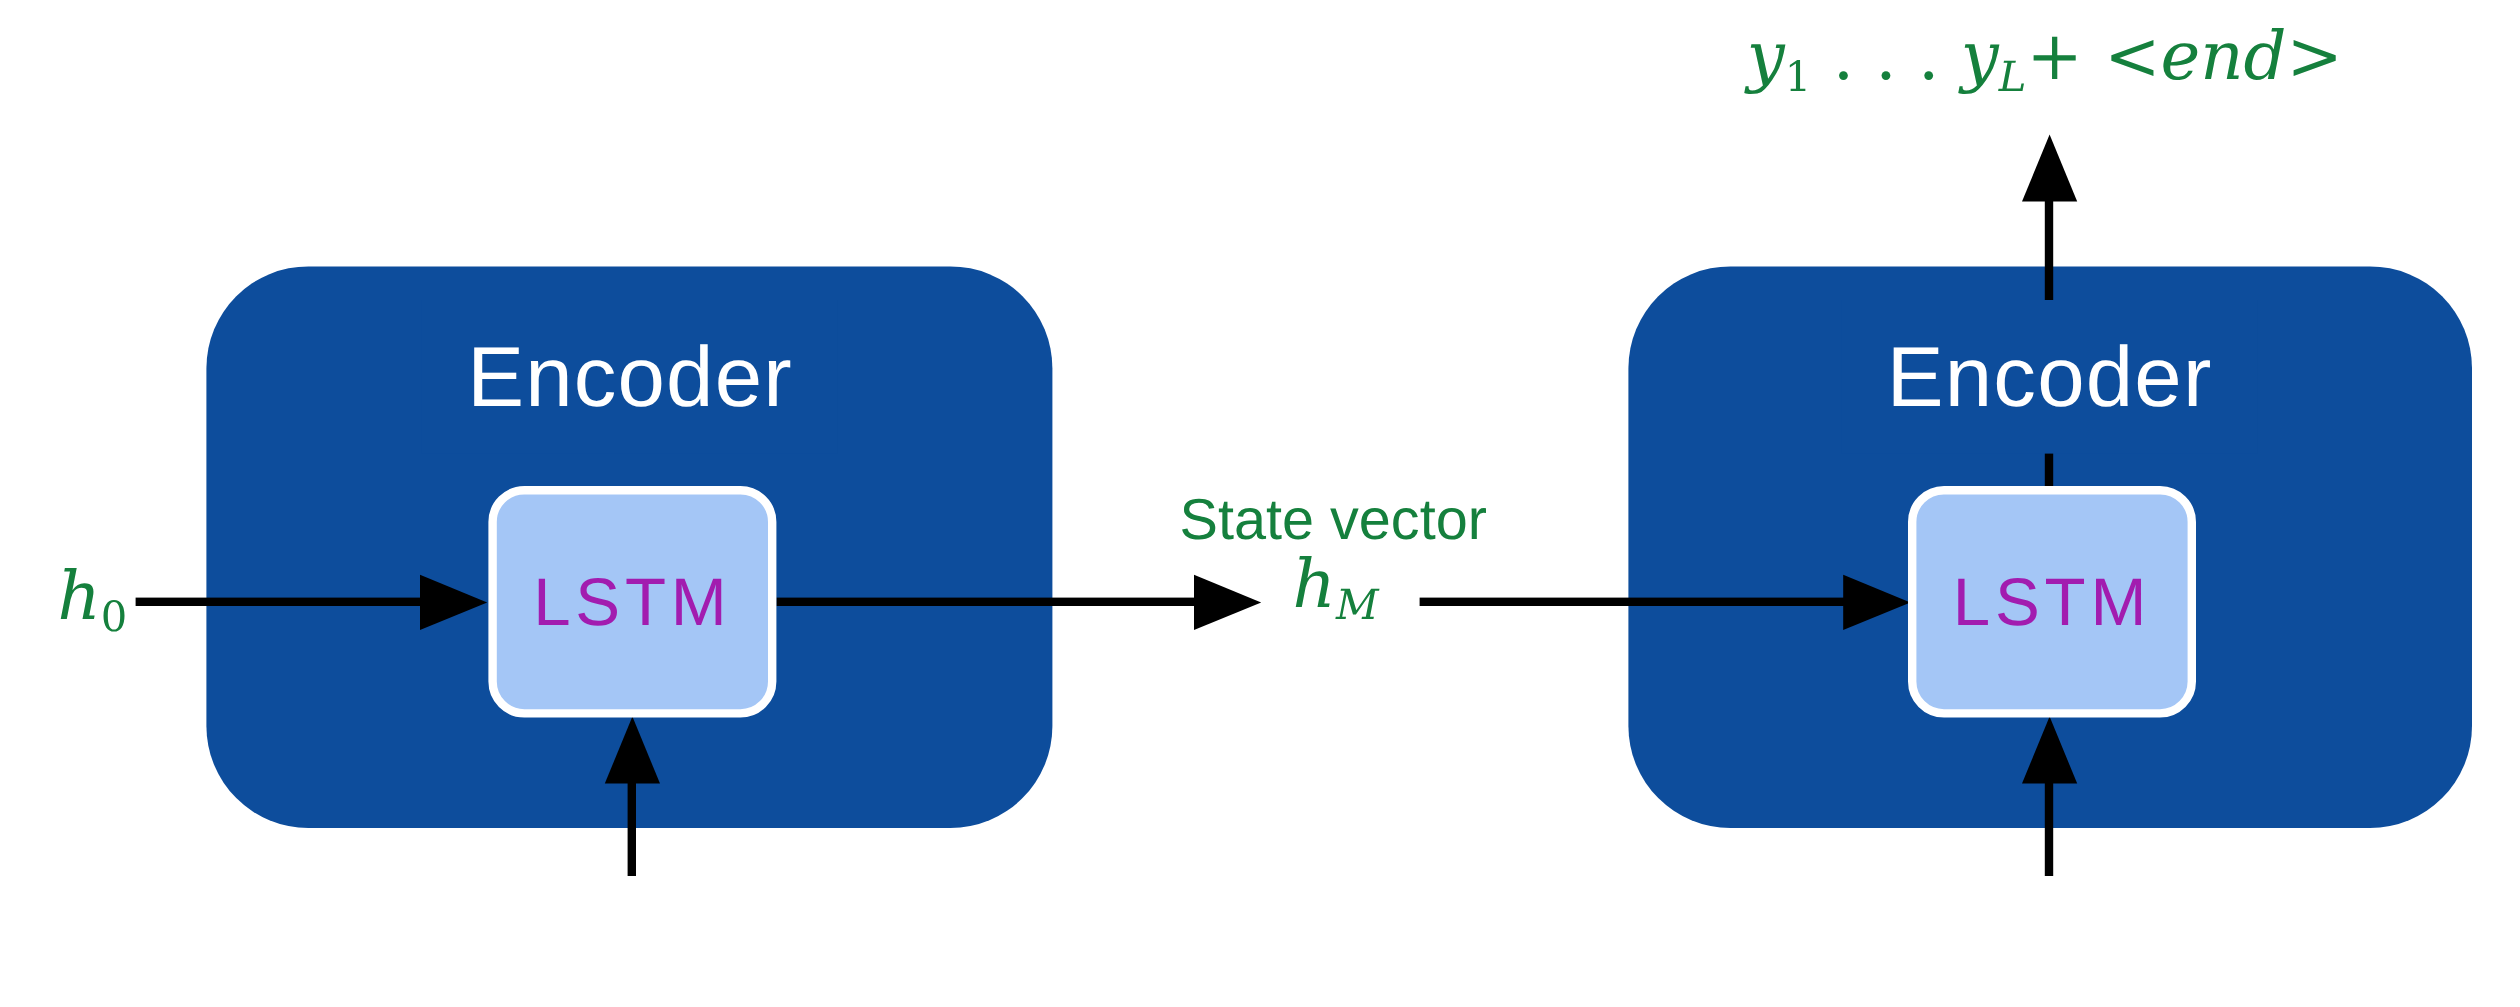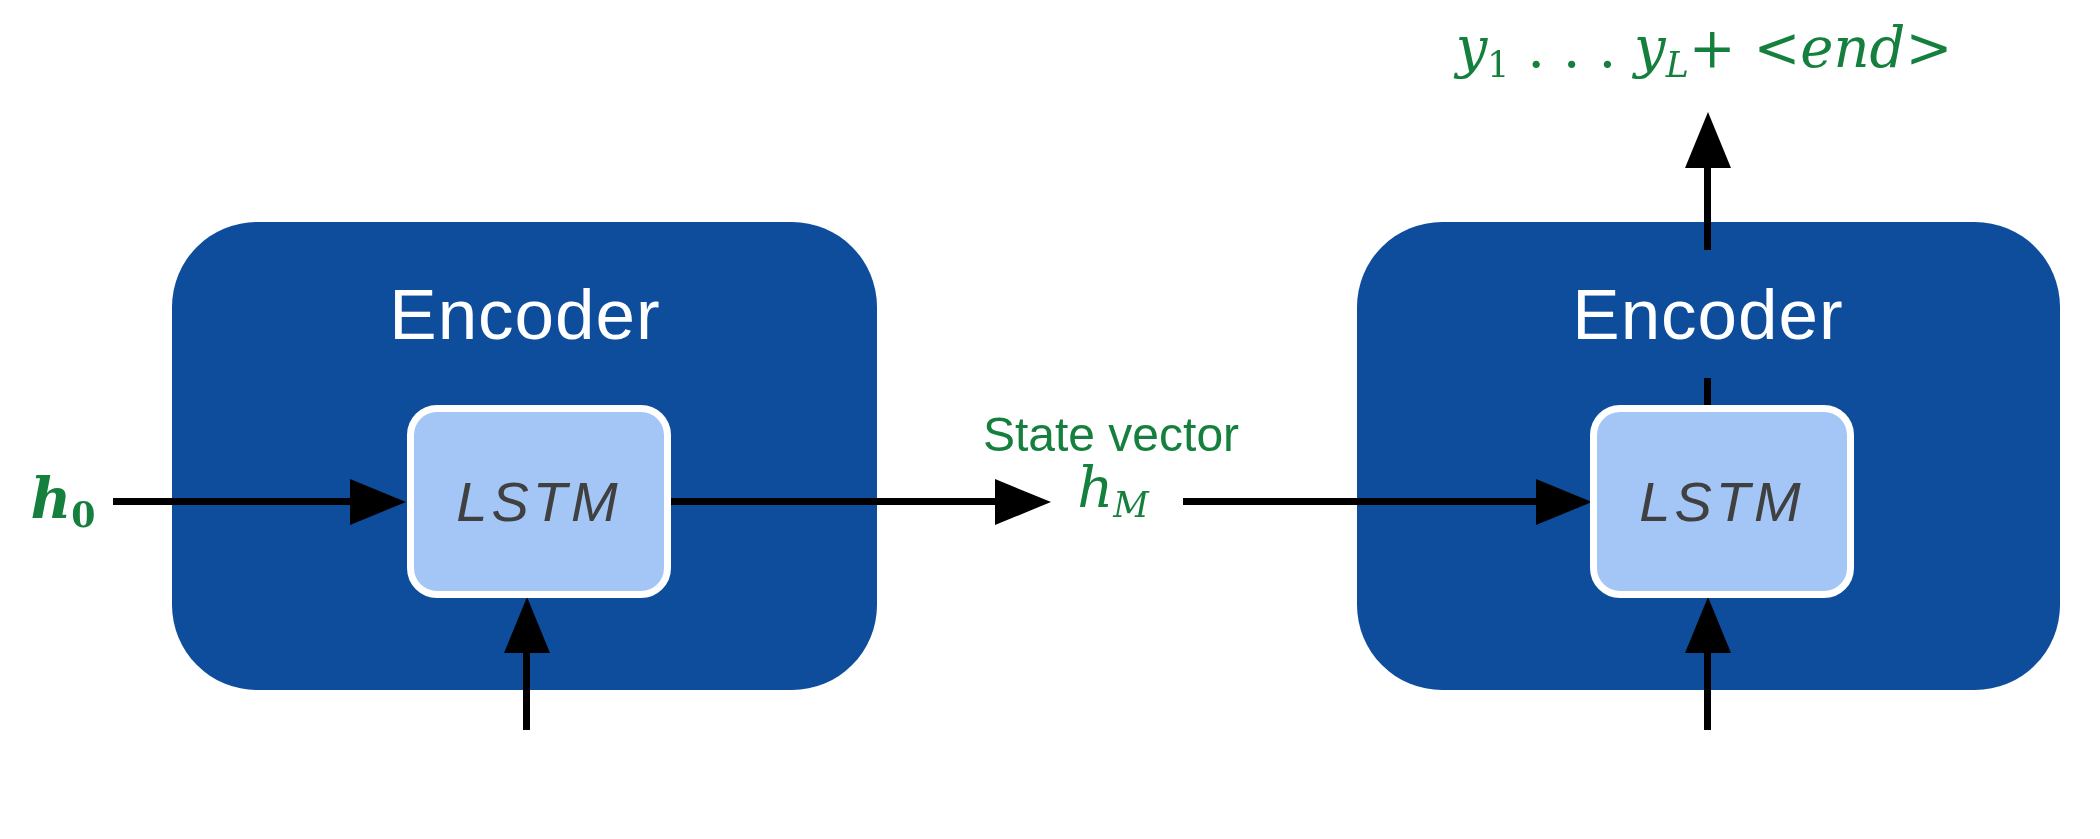--- a/index.html
+++ b/index.html
@@ -51,34 +51,33 @@
     z-index: 3;
     white-space: nowrap;
   }
   .title-encoder { left: 525px; }
   .title-decoder { left: 1708px; }
 
   
   .cell {
     position: absolute;
     top: 405px;
-    width: 264px;
+    width: 240px;
     height: 193px;
     box-sizing: border-box;
     background: var(--inner-fill);
     border: 7px solid var(--inner-border);
     border-radius: 30px;
     display: flex;
     align-items: center;
     justify-content: center;
-    color: #404040;
+    color: #a21caf;
     font-size: 56px;
     letter-spacing: 4px;
     z-index: 4;
-    font-style: italic;
   }
   .cell-encoder { left: 407px; }
   .cell-decoder { left: 1590px; }
 
   
   .h-line { position: absolute; height: 7px; background: var(--arrow); z-index: 2; }
   .v-line { position: absolute; width: 7px;  background: var(--arrow); z-index: 2; }
   .head {   position: absolute; width: 0; height: 0; z-index: 2; }
   .head-right { border-top: 23px solid transparent; border-bottom: 23px solid transparent; border-left: 56px solid var(--arrow); }
   .head-up    { border-left: 23px solid transparent; border-right: 23px solid transparent; border-bottom: 56px solid var(--arrow); }
@@ -114,21 +113,21 @@
     font-family: "DejaVu Serif", serif;
     font-size: 56px;
   }
   .sans {
     font-family: "Liberation Sans", sans-serif;
     font-size: 48px;
   }
   .math .it { font-style: italic; }
   .math .sb { font-size: 0.62em; vertical-align: -0.28em; }
 
-  .pos-h0              { left: 63px;   top: 500px; font-weight: bold; }
+  .pos-h0              { left: 77px;   top: 500px; }
   .pos-encoder-inputs  { left: 523px;  top: 788px; }
   .pos-state-caption   { left: 1111px; top: 434px; }
   .pos-hm              { left: 1113px; top: 490px; }
   .pos-decoder-outputs { left: 1704px; top: 50px;  }
   .pos-decoder-inputs  { left: 1701px; top: 789px; }
 </style>
 </head>
 <body>
 
 <div class="stage">

